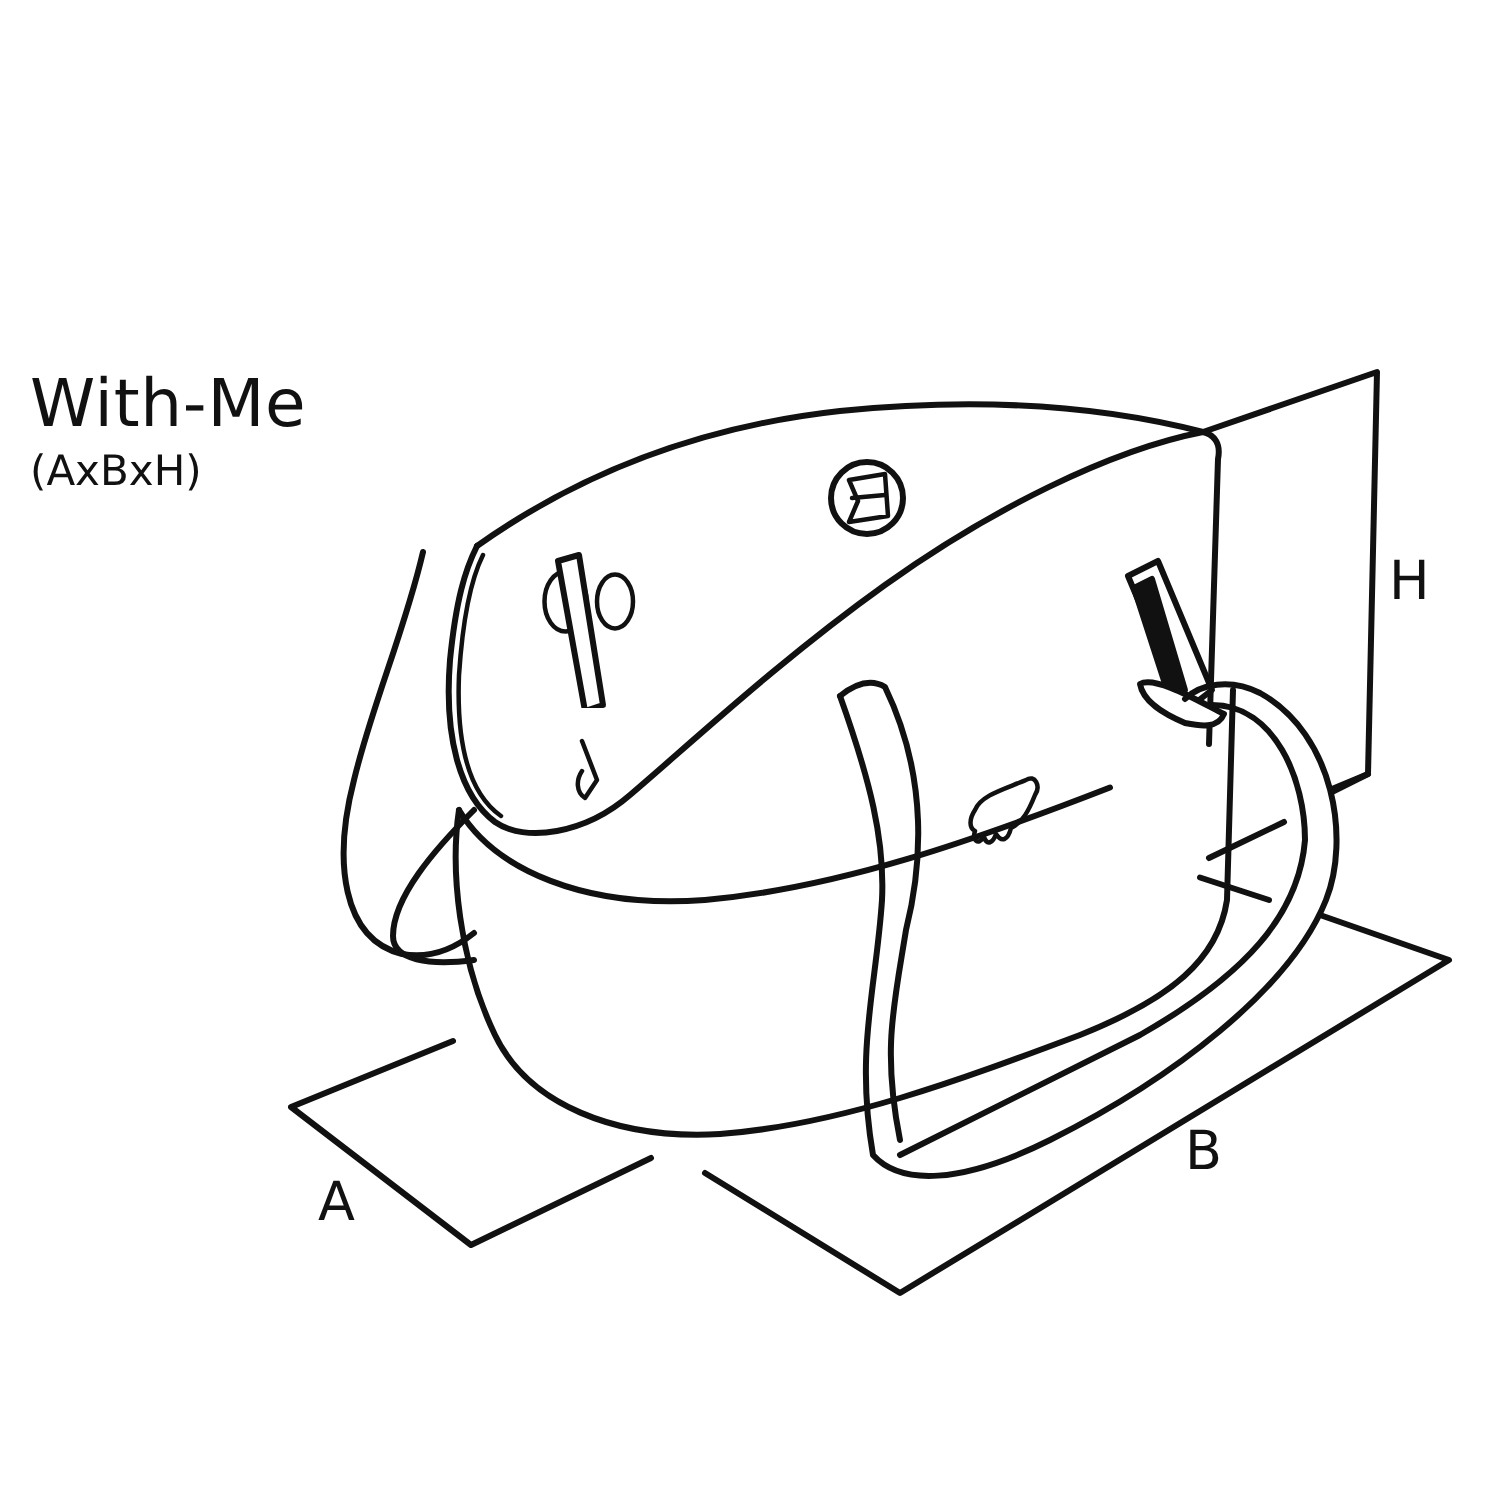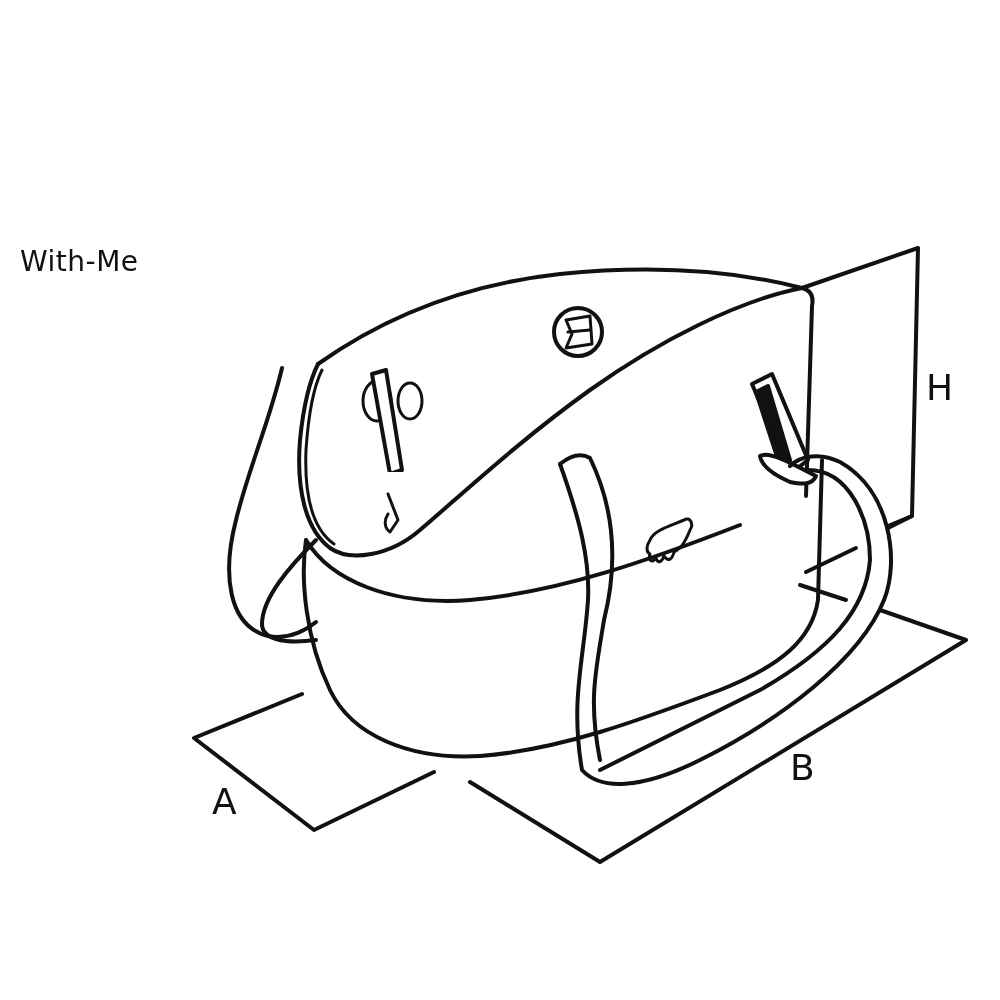--- a/index.html
+++ b/index.html
@@ -15,21 +15,21 @@
       font-family: "DejaVu Sans", "Liberation Sans", sans-serif;
       color: #111111;
     }
     .title-block {
       position: absolute;
       left: 20px;
       top: 248px;
       line-height: 1;
     }
     .product-name {
-      font-size: 28px;
+      font-size: 44px;
       letter-spacing: 0.5px;
       display: block;
       margin-bottom: 8px;
     }
     .dims-value, .dims-legend {
       font-size: 28px;
       display: block;
       margin-bottom: 9px;
     }
     .diagram {
@@ -56,20 +56,21 @@
     }
     .dim-label-a { left: 212px; top: 784px; }
     .dim-label-b { left: 790px; top: 750px; }
     .dim-label-h { left: 926px; top: 370px; }
   </style>
 </head>
 <body>
 
 <div class="title-block">
   <span class="product-name">With-Me</span>
+  <span class="dims-legend">(AxBxH)</span>
 </div>
 
 <svg class="diagram" viewBox="0 0 1000 1000" xmlns="http://www.w3.org/2000/svg">
 
   <g>
     <polyline points="802,288 918,248 912,516 888,526"></polyline>
     <line x1="912" y1="516" x2="888" y2="528"></line>
     <line x1="806" y1="572" x2="856" y2="548"></line>
   </g>
 

